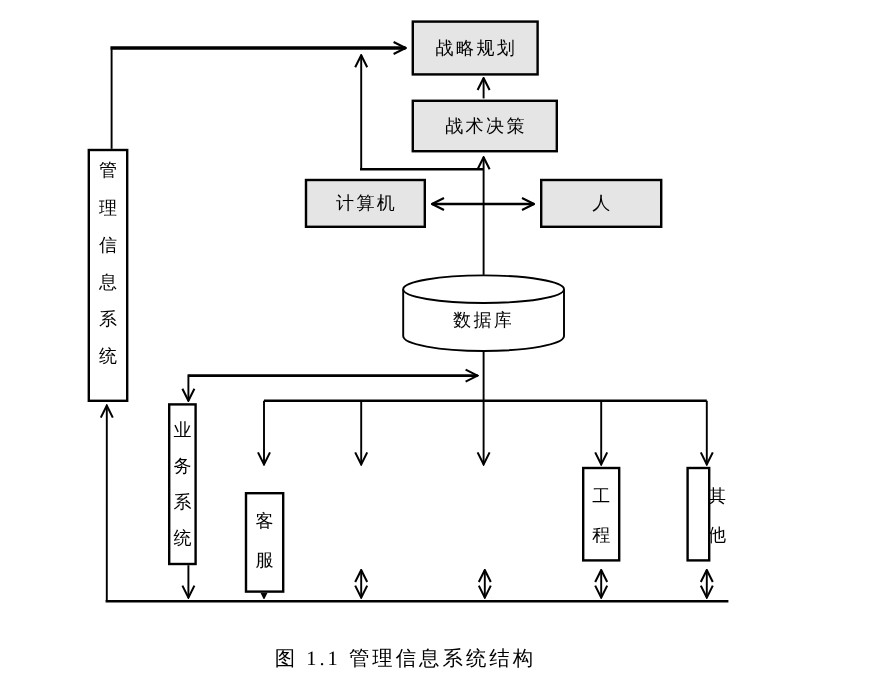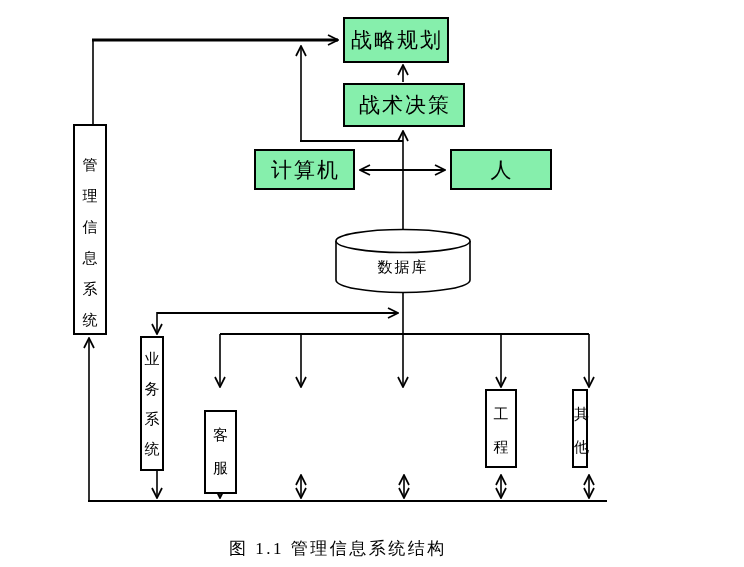--- a/index.html
+++ b/index.html
@@ -2,33 +2,33 @@
 <html><head>
 <meta charset="utf-8">
 <style>
   html,body{margin:0;padding:0;background:#ffffff;}
   #stage{
     position:relative;width:744px;height:567px;background:#ffffff;overflow:hidden;
     font-family:"Liberation Serif","DejaVu Serif",serif;color:#000;
   }
   #wires{position:absolute;left:0;top:0;width:744px;height:567px;}
   .box{
-    position:absolute;box-sizing:border-box;border:2px solid #000;background:#86efac;
+    position:absolute;box-sizing:border-box;border:2px solid #000;background:#e5e5e5;
     display:flex;align-items:center;justify-content:center;
-    font-size:21px;letter-spacing:2px;text-indent:2px;
+    font-size:15px;letter-spacing:2px;text-indent:2px;
   }
   .vbox{
     position:absolute;box-sizing:border-box;border:2px solid #000;background:#fff;
     font-size:15px;text-align:center;
   }
   .vbox .vtext{
     display:block;width:1em;margin:0 auto;word-break:break-all;
     line-height:31px;
   }
-  #node-mis .vtext{padding-top:24px;}
+  #node-mis .vtext{padding-top:2px;}
   #node-business .vtext{padding-top:6px;line-height:30px;}
   .dept .vtext{padding-top:7px;line-height:33px;}
   #db-label{
     position:absolute;left:336px;top:258px;width:134px;text-align:center;
     font-size:15px;letter-spacing:2px;
   }
   #figure-caption{
     position:absolute;left:229px;top:537px;font-size:17px;letter-spacing:2.5px;
     white-space:pre;
     text-align:right;
@@ -125,20 +125,20 @@
   <div class="vbox dept" style="left:204px;top:410px;width:33px;height:84px;">
     <span class="vtext">客服</span>
   </div>
 
 
 
   <div class="vbox dept" style="left:485px;top:389px;width:32px;height:79px;">
     <span class="vtext">工程</span>
   </div>
 
-  <div class="vbox dept" style="left:572px;top:389px;width:16px;height:79px;">
+  <div class="vbox dept" style="left:572px;top:389px;width:16px;height:79px;padding-left:16px;">
     <span class="vtext">其他</span>
   </div>
 
   <div id="figure-caption">图 1.1 管理信息系统结构</div>
 
 
 </div>
 
 </body></html>

